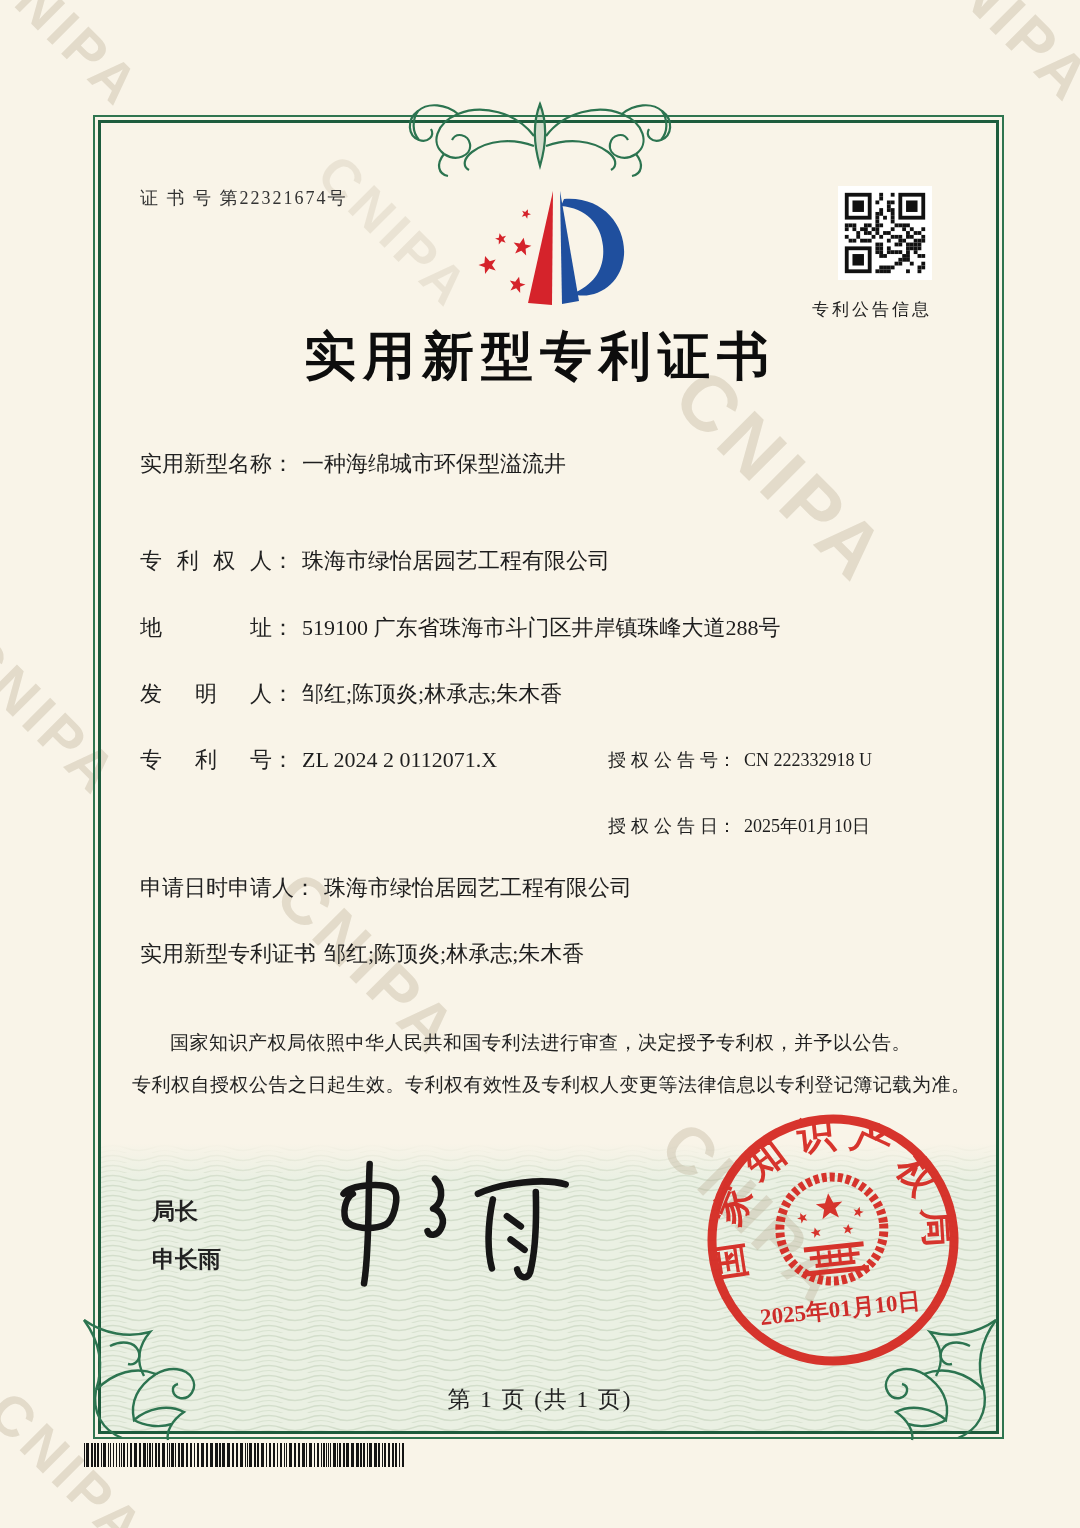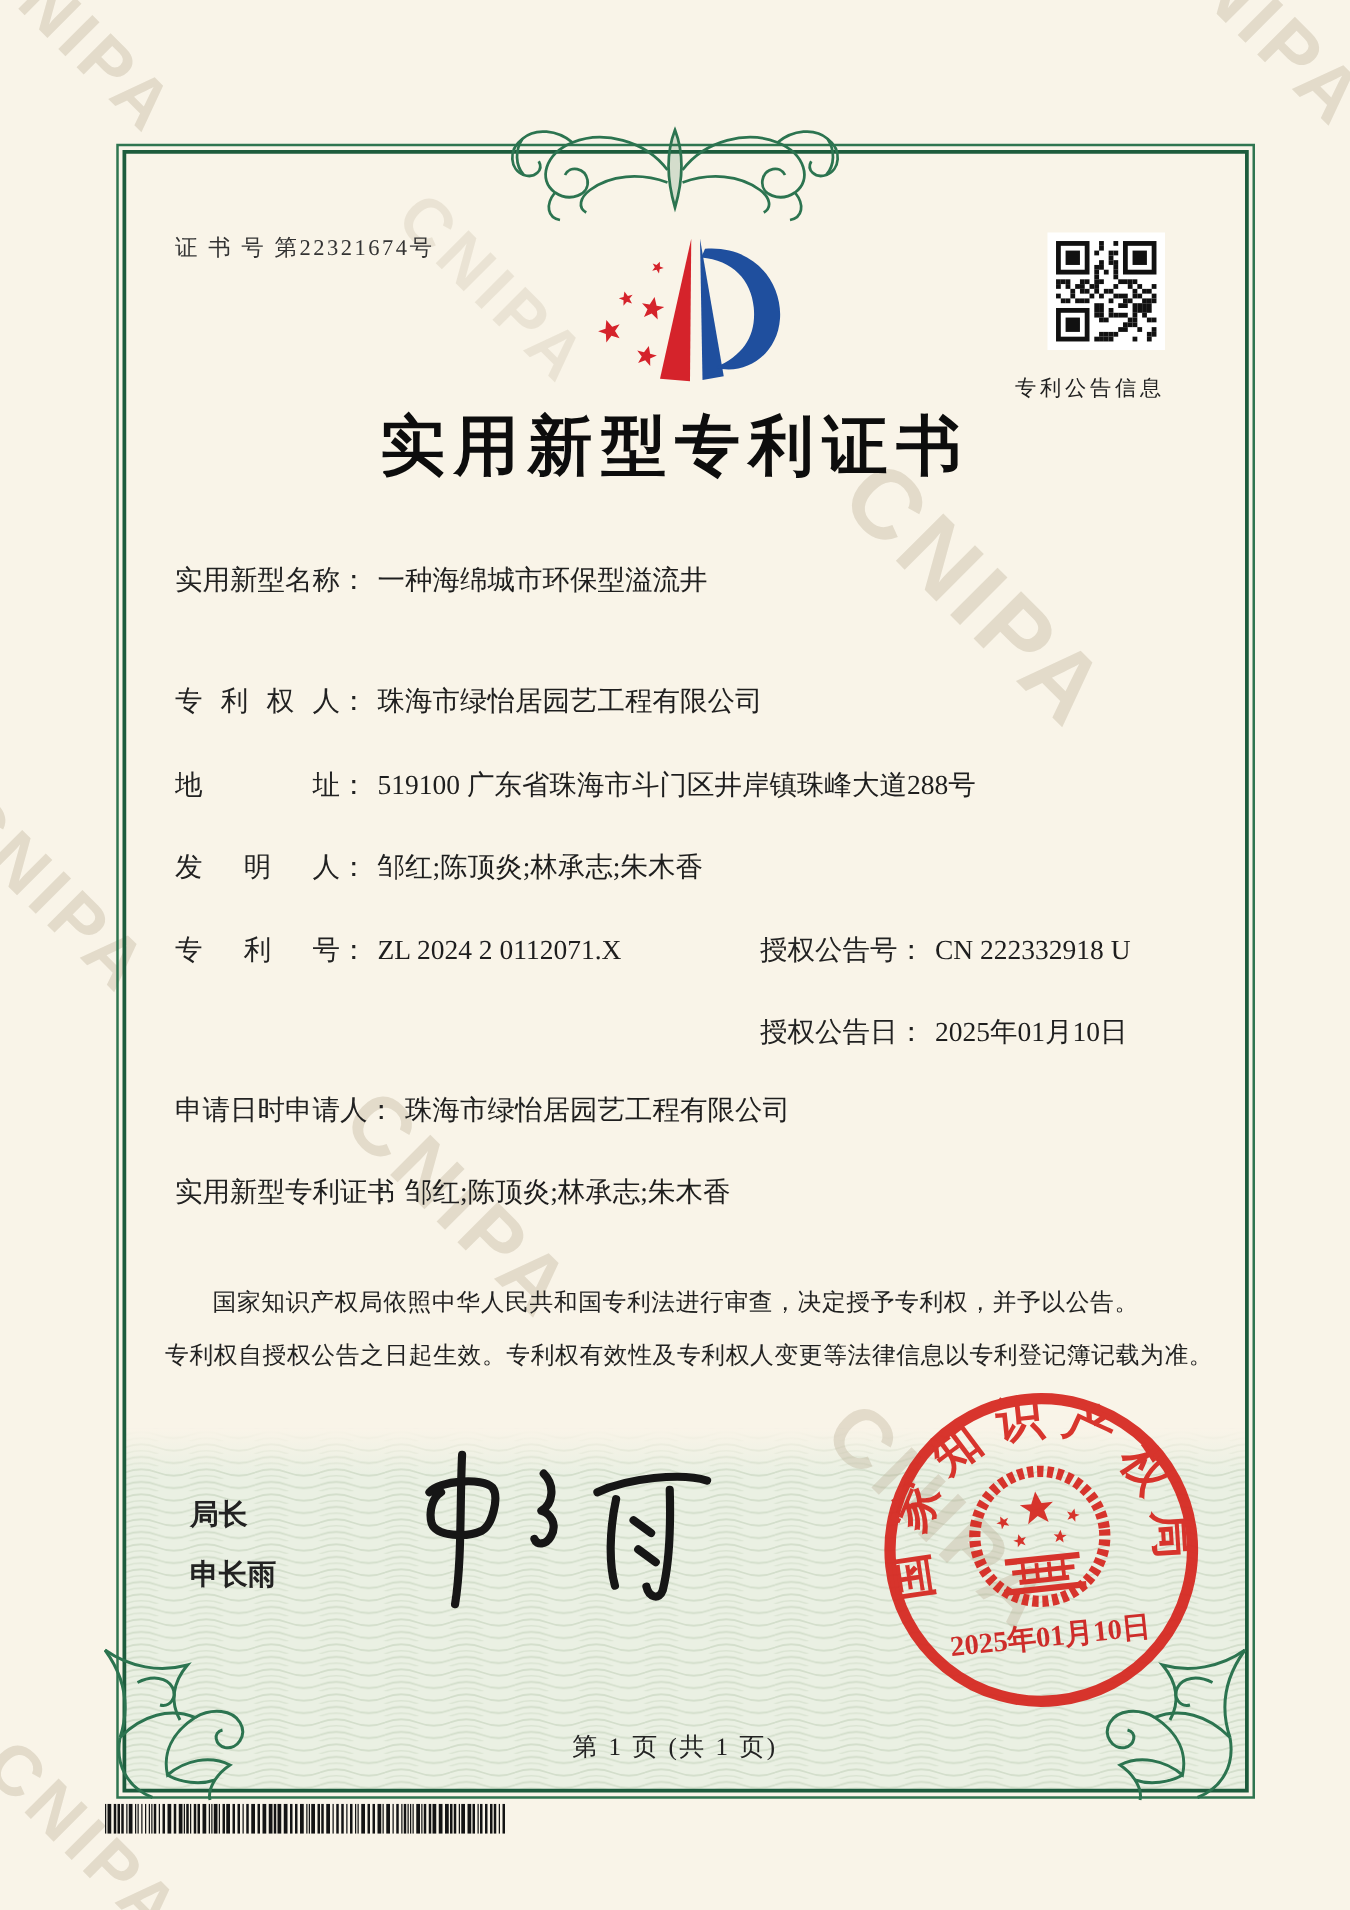--- a/index.html
+++ b/index.html
@@ -16,36 +16,36 @@
   .fl-bl{left:70px;top:1314px;}
   .fl-br{left:820px;top:1314px;transform:scaleX(-1);}
   .cert-no{position:absolute;left:140px;top:186px;font-size:18px;letter-spacing:2px;color:#333;z-index:5;}
   .logo{position:absolute;left:450px;top:183px;width:180px;height:142px;z-index:5;}
   .qr-wrap{position:absolute;left:812px;top:186px;width:120px;text-align:right;z-index:5;}
   .qr{display:inline-block;background:#fff;padding:3px;}
   .qr-cap{margin-top:14px;font-size:17px;letter-spacing:3px;color:#222;}
   .title{position:absolute;left:0;top:322px;width:1080px;text-align:center;font-size:52px;
          font-weight:bold;letter-spacing:7px;color:#0d0d0d;z-index:5;}
   .row{position:absolute;left:140px;font-size:22px;line-height:32px;z-index:5;white-space:nowrap;}
-  .row2{position:absolute;left:608px;font-size:22px;line-height:32px;z-index:5;white-space:nowrap;}
+  .row2{position:absolute;left:608px;font-size:18px;line-height:32px;z-index:5;white-space:nowrap;}
   .lbl{display:inline-block;text-align:justify;text-align-last:justify;vertical-align:top;}
   .w6{width:132px;} .w7{width:154px;} .wr{width:110px;}
   .cl{display:inline-block;margin-right:8px;}
   .val{color:#1e1e1e;}
   .statement{position:absolute;left:132px;top:1022px;width:836px;font-size:19px;line-height:42px;
              letter-spacing:.5px;z-index:5;}
   .st-l1{text-indent:2em;white-space:nowrap;}
   .st-l2{white-space:nowrap;}
   .sig-title{position:absolute;left:152px;top:1196px;font-size:23px;font-weight:600;
              font-family:"Liberation Sans","DejaVu Sans",sans-serif;z-index:5;}
   .sig-name{position:absolute;left:152px;top:1244px;font-size:23px;font-weight:600;
             font-family:"Liberation Sans","DejaVu Sans",sans-serif;z-index:5;}
   .signature{position:absolute;left:295px;top:1148px;width:280px;height:155px;z-index:5;}
   .seal{position:absolute;left:698px;top:1105px;width:270px;height:270px;z-index:6;}
-  .footer{position:absolute;left:0;top:1384px;width:1080px;text-align:center;font-size:20px;
+  .footer{position:absolute;left:0;top:1384px;width:1080px;text-align:center;font-size:23px;
           letter-spacing:2px;z-index:5;}
   .barcode{position:absolute;left:84px;top:1443px;z-index:5;}
   .seal-text{font-family:"Liberation Serif","DejaVu Serif",serif;}
 </style>
 </head>
 <body>
 
 <div class="page">
 
   <span class="wm" style="left:-35px;top:-5px;font-size:56px;">CNIPA</span>

